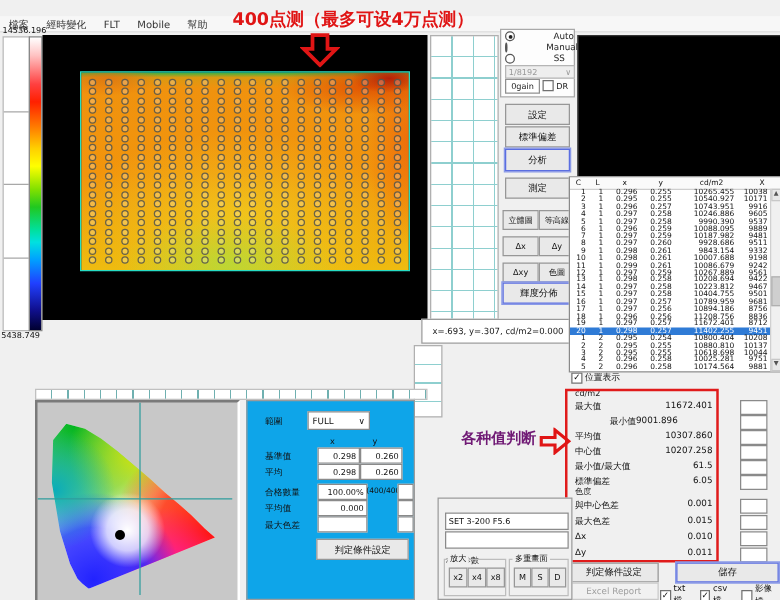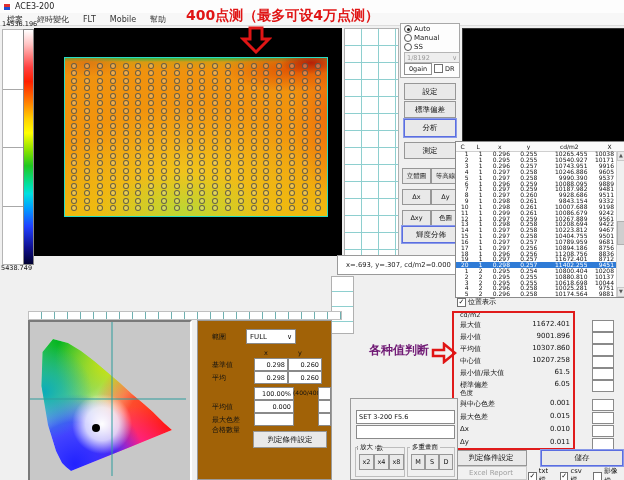--- a/index.html
+++ b/index.html
@@ -43,21 +43,21 @@
   #fragment-panel{left:331px;top:276px;width:21px;height:56px;border:1px solid #b0b0b0;background:
      repeating-linear-gradient(180deg,#ffffff 0 14px,#8ecfcf 14px 15px);}
   #tick-ruler{left:28px;top:311px;width:312px;height:7px;background:
      repeating-linear-gradient(90deg,#ffffff 0 12px,#6fb0b0 12px 13px);border:1px solid #c0c0c0;}
 
   #status-box{left:337px;top:255px;width:118px;height:18px;background:#fff;border:1px solid #9a9a9a;display:flex;align-items:center;}
   #status-text{font-size:6.8px;color:#222;padding-left:8px;white-space:nowrap;}
 
   
   #radio-group{left:400px;top:23px;width:58px;height:53px;background:#fdfdfd;border:1px solid #a8a8a8;font-size:7px;color:#222;}
-  .radio-row{display:flex;align-items:center;height:8px;margin:1px 0 0 3px;}
+  .radio-row{display:flex;align-items:center;height:8px;margin:1px 0 0 3px;gap:29px;}
   .rb{width:6px;height:6px;border:1px solid #555;border-radius:50%;background:#fff;margin-right:2px;position:relative;}
   .rb.on::after{content:"";position:absolute;left:1.5px;top:1.5px;width:3px;height:3px;border-radius:50%;background:#222;}
   #shutter-select{position:absolute;left:3px;top:28px;width:50px;height:9px;background:#eee;border:1px solid #b5b5b5;color:#999;font-size:6.5px;display:flex;align-items:center;justify-content:space-between;padding:0 2px;}
   #gain-btn{position:absolute;left:3px;top:39px;width:26px;height:10px;background:#fff;border:1px solid #909090;font-size:6.5px;display:flex;align-items:center;justify-content:center;}
   #dr-check{position:absolute;left:33px;top:40px;display:flex;align-items:center;font-size:6.5px;}
 
   .cb{width:7px;height:7px;border:1px solid #707070;background:#fff;margin-right:2px;display:inline-flex;align-items:center;justify-content:center;font-size:7px;line-height:7px;color:#111;}
 
   .btn{position:absolute;background:#e9e9e9;border:1px solid #979797;font-size:7.5px;color:#111;display:flex;align-items:center;justify-content:center;white-space:nowrap;}
   .btn.focused{border:1px solid #5b6ee1;box-shadow:0 0 0 1px #8a9ae8;}
@@ -92,21 +92,21 @@
   #btn-judge2{left:455px;top:450px;width:70px;height:14px;}
   #btn-save{left:541px;top:450px;width:80px;height:14px;}
   #btn-excel{left:455px;top:466px;width:70px;height:12px;font-size:7px;}
   #check-row{left:528px;top:466px;display:flex;gap:5px;font-size:6.8px;align-items:center;color:#111;}
   #check-row .opt{display:flex;align-items:center;}
 
   
   #cie-panel{left:28px;top:320px;width:160px;height:158px;background:#c8c8c8;border-top:2px solid #7a7a7a;border-left:2px solid #7a7a7a;border-right:2px solid #fff;border-bottom:2px solid #fff;}
 
   
-  #range-panel{left:197px;top:320px;width:133px;height:158px;background:#a16207;border:1px solid #9b9b9b;font-size:7px;color:#111;}
+  #range-panel{left:197px;top:320px;width:133px;height:158px;background:#0ea5e9;border:1px solid #9b9b9b;font-size:7px;color:#111;}
   .rp-label{position:absolute;left:14px;}
   .rp-box{position:absolute;background:#fff;border:1px solid #8a8a8a;font-size:6.5px;display:flex;align-items:center;justify-content:flex-end;padding-right:2px;}
   .rp-judge{position:absolute;left:120px;width:11px;height:11px;background:#fff;border:1px solid #8a8a8a;}
   #range-select{position:absolute;left:48px;top:8px;width:42px;height:13px;background:#fff;border:1px solid #8a8a8a;font-size:7px;display:flex;align-items:center;justify-content:space-between;padding:0 3px;}
 
   
   #calib-panel{left:350px;top:398px;width:106px;height:80px;background:#f0f0f0;border:1px solid #9b9b9b;font-size:7px;color:#111;}
   .cal-box{position:absolute;left:5px;width:95px;height:12px;background:#fff;border:1px solid #8a8a8a;font-size:6.5px;display:flex;align-items:center;padding-left:2px;}
   .mini-btn{background:#e9e9e9;border:1px solid #979797;font-size:6.5px;display:flex;align-items:center;justify-content:center;}
   .group-frame{position:absolute;border:1px solid #bdbdbd;}
@@ -115,24 +115,20 @@
   
   #annot-top{left:186px;top:7px;font-size:14px;font-weight:bold;color:#e01515;letter-spacing:0px;white-space:nowrap;}
   #annot-side{left:369px;top:342px;font-size:12px;font-weight:bold;color:#701a75;white-space:nowrap;}
   .annot-svg{position:absolute;}
 </style>
 </head>
 <body>
 
 <div id="app">
 
-  <div class="abs" id="titlebar">
-    <span id="app-icon"></span>
-    <span>ACE3-200</span>
-  </div>
 
   <div class="abs" id="menubar">
       <span class="menu-item">檔案</span>
       <span class="menu-item">經時變化</span>
       <span class="menu-item">FLT</span>
       <span class="menu-item">Mobile</span>
       <span class="menu-item">幫助</span>
     </div>
 
   <div class="abs" id="scale-max">14536.196</div>
@@ -822,21 +818,21 @@
     <span>位置表示</span>
   </div>
 
   <div class="abs" id="stats">
       <div class="stat-title" style="top: 0px;">cd/m2</div>
       <div class="stat-row" style="top: 9px;">
         <span>最大值</span>
         <span>11672.401</span>
       </div>
       <div class="stat-box" style="top: 9px;"></div>
-      <div class="stat-row" style="top: 21px;">
+      <div class="stat-row" style="top: 21px; justify-content: center;">
         <span>最小值</span>
         <span>9001.896</span>
       </div>
       <div class="stat-box" style="top: 21px;"></div>
       <div class="stat-row" style="top: 33px;">
         <span>平均值</span>
         <span>10307.860</span>
       </div>
       <div class="stat-box" style="top: 33px;"></div>
       <div class="stat-row" style="top: 45px;">
@@ -958,21 +954,21 @@
       <span>∨</span>
     </div>
     <span class="rp-label" style="left:66px;top:28px;font-size:6.5px;">x</span>
     <span class="rp-label" style="left:100px;top:28px;font-size:6.5px;">y</span>
     <span class="rp-label" style="top:39px;">基準值</span>
     <div class="rp-box" style="left:56px;top:37px;width:30px;height:11px;">0.298</div>
     <div class="rp-box" style="left:90px;top:37px;width:30px;height:11px;">0.260</div>
     <span class="rp-label" style="top:52px;">平均</span>
     <div class="rp-box" style="left:56px;top:50px;width:30px;height:11px;">0.298</div>
     <div class="rp-box" style="left:90px;top:50px;width:30px;height:11px;">0.260</div>
-    <span class="rp-label" style="top:68px;margin-top:36px;">合格數量</span>
+    <span class="rp-label" style="top:68px;">合格數量</span>
     <div class="rp-box" style="left:56px;top:66px;width:36px;height:11px;">100.00%</div>
     <span class="rp-label" style="left:95px;top:68px;font-size:6px;">(400/400)</span>
     <span class="rp-label" style="top:81px;">平均值</span>
     <div class="rp-box" style="left:56px;top:79px;width:36px;height:11px;">0.000</div>
     <span class="rp-label" style="top:94px;">最大色差</span>
     <div class="rp-box" style="left:56px;top:92px;width:36px;height:11px;"></div>
     <div class="rp-judge" style="top:66px;"></div>
     <div class="rp-judge" style="top:79px;"></div>
     <div class="rp-judge" style="top:92px;"></div>
     <div class="btn" style="left:55px;top:110px;width:72px;height:15px;position:absolute;">判定條件設定</div>

